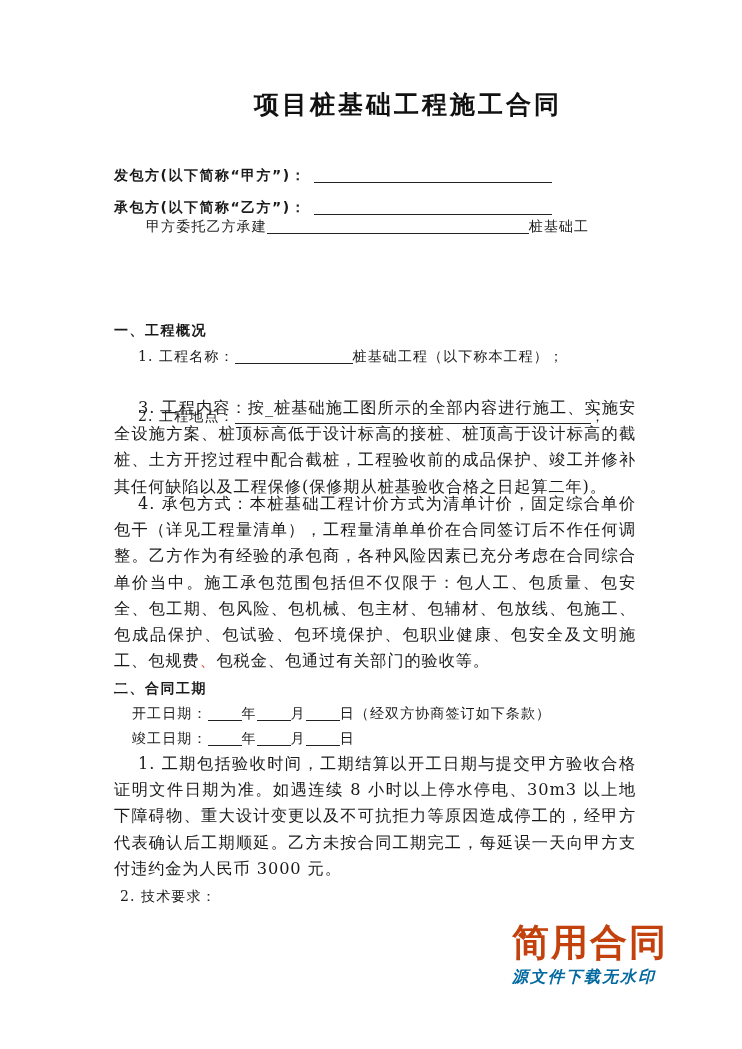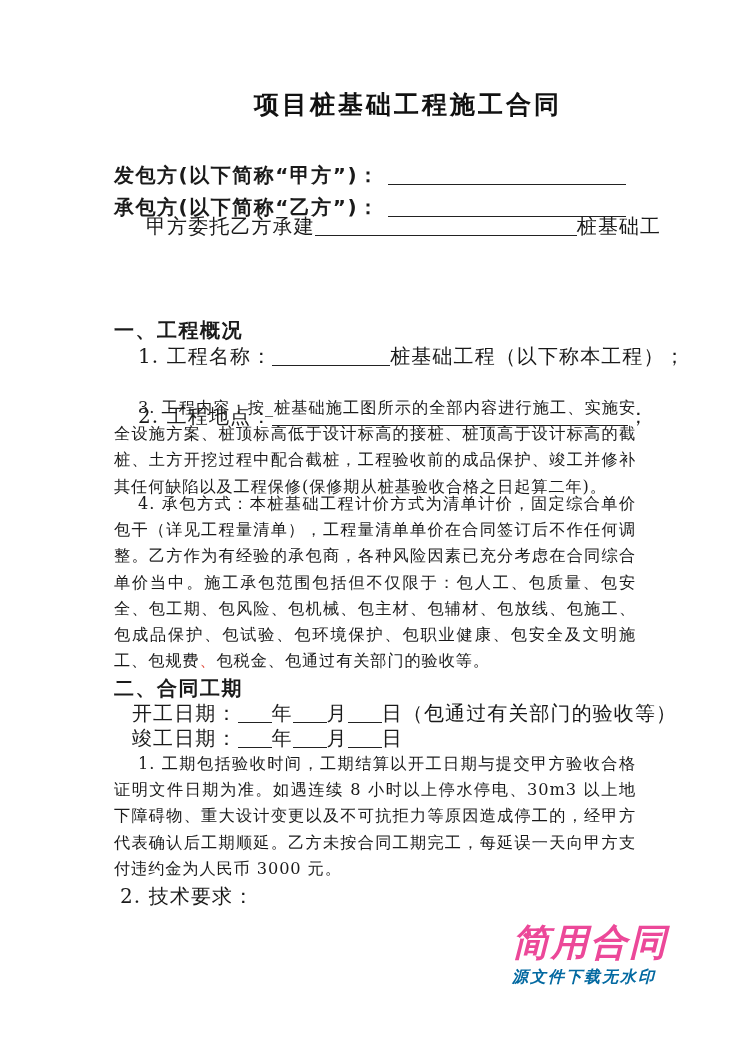--- a/index.html
+++ b/index.html
@@ -2,30 +2,30 @@
 <html><head>
 <meta charset="utf-8">
 <style>
   html, body { margin: 0; padding: 0; background: #ffffff; }
   body { width: 742px; height: 1049px; position: relative; overflow: hidden;
          font-family: "DejaVu Serif", "Liberation Serif", serif; color: #1a1a1a; }
   .page { position: absolute; left: 0; top: 0; width: 742px; height: 1049px; }
   .title { position: absolute; left: 4px; top: 88px; width: 742px; text-align: center;
            font-family: "DejaVu Sans", "Liberation Sans", sans-serif; font-weight: bold;
            font-size: 25px; letter-spacing: 3px; color: #111; padding-left: 33px; }
-  .line { position: absolute; left: 114px; font-size: 20px; line-height: 26px;
+  .line { position: absolute; left: 114px; font-size: 14px; line-height: 26px;
           white-space: nowrap; letter-spacing: 1.1px; }
   .bold { font-family: "DejaVu Sans", "Liberation Sans", sans-serif; font-weight: bold; letter-spacing: 1.5px; }
   .blank { display: inline-block; border-bottom: 1.3px solid #222; height: 18px; vertical-align: -3px; }
   .para { position: absolute; left: 114px; width: 522px; font-size: 16.2px;
           line-height: 26.2px; text-align: justify; text-align-last: left; letter-spacing: 0.9px; }
   .indent { text-indent: 2em; }
   .red-mark { color: #e0483a; }
   .wm1 { position: absolute; left: 512px; top: 918px; font-family: "DejaVu Sans", sans-serif;
-         font-weight: bold; font-style: italic; font-size: 37px; letter-spacing: 2px; color: #ec4899; text-align: center; }
+         font-weight: bold; font-size: 37px; letter-spacing: 2px; color: #c2410c; text-align: center; }
   .wm2 { position: absolute; left: 512px; top: 967px; font-family: "DejaVu Sans", sans-serif;
          font-weight: bold; font-style: italic; font-size: 16px; letter-spacing: 2px; color: #0369a1; }
 </style>
 </head>
 <body>
 
 <div class="page">
 
   <div class="title">项目桩基础工程施工合同</div>
 
@@ -49,21 +49,21 @@
     <span>2. 工程地点：</span><span class="blank" style="width:356px;"></span><span>；</span>
   </div>
 
   <div class="para indent" style="top:395px; text-indent:24px;">3. 工程内容：按_桩基础施工图所示的全部内容进行施工、实施安全设施方案、桩顶标高低于设计标高的接桩、桩顶高于设计标高的截桩、土方开挖过程中配合截桩，工程验收前的成品保护、竣工并修补其任何缺陷以及工程保修(保修期从桩基验收合格之日起算二年)。</div>
 
   <div class="para" style="top:491px; text-indent:24px;"><span>4. 承包方式：本桩基础工程计价方式为清单计价，固定综合单价包干（详见工程量清单），工程量清单单价在合同签订后不作任何调整。乙方作为有经验的承包商，各种风险因素已充分考虑在合同综合单价当中。施工承包范围包括但不仅限于：包人工、包质量、包安全、包工期、包风险、包机械、包主材、包辅材、包放线、包施工、包成品保护、包试验、包环境保护、包职业健康、包安全及文明施工、包规费</span><span class="red-mark">、</span><span>包税金、包通过有关部门的验收等。</span></div>
 
   <div class="line bold" style="top:675px;text-align:right;">二、合同工期</div>
 
   <div class="line" style="top:700px; left:132px;">
-    <span>开工日期：</span><span class="blank" style="width:34px;"></span><span>年</span><span class="blank" style="width:34px;"></span><span>月</span><span class="blank" style="width:34px;"></span><span>日</span><span>（包通过有关部门的验收等）</span>
+    <span>开工日期：</span><span class="blank" style="width:34px;"></span><span>年</span><span class="blank" style="width:34px;"></span><span>月</span><span class="blank" style="width:34px;"></span><span>日</span><span>（经双方协商签订如下条款）</span>
   </div>
   <div class="line" style="top:725px; left:132px;">
     <span>竣工日期：</span><span class="blank" style="width:34px;"></span><span>年</span><span class="blank" style="width:34px;"></span><span>月</span><span class="blank" style="width:34px;"></span><span>日</span>
   </div>
 
   <div class="para" style="top:751px; text-indent:24px;">1. 工期包括验收时间，工期结算以开工日期与提交甲方验收合格证明文件日期为准。如遇连续 8 小时以上停水停电、30m3 以上地下障碍物、重大设计变更以及不可抗拒力等原因造成停工的，经甲方代表确认后工期顺延。乙方未按合同工期完工，每延误一天向甲方支付违约金为人民币 3000 元。</div>
 
   <div class="line" style="top:855px; left:120px;margin-top:28px;">2. 技术要求：</div>
 
   <div class="wm1">简用合同</div>

